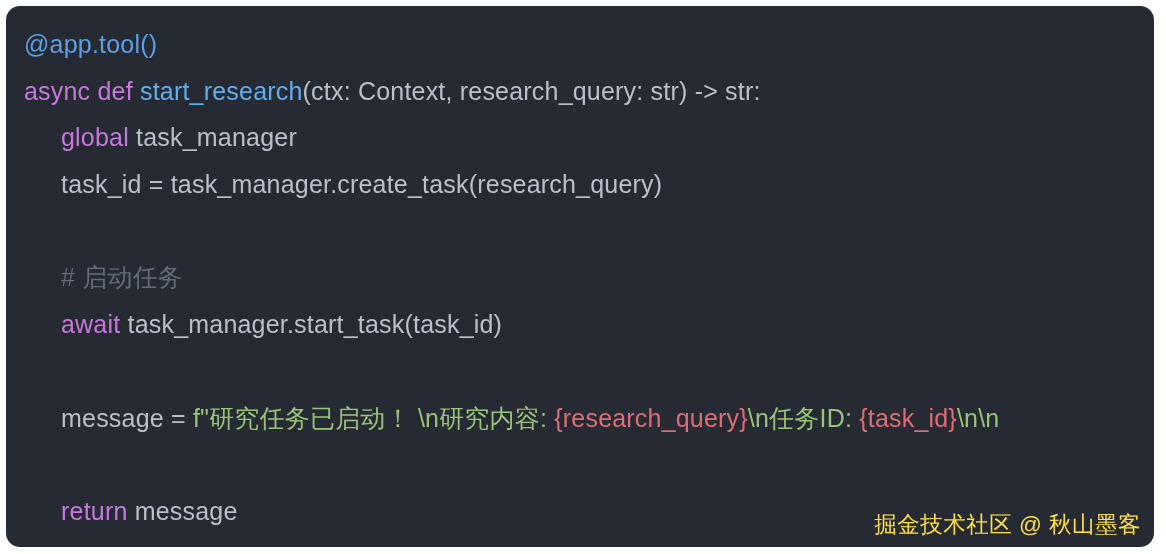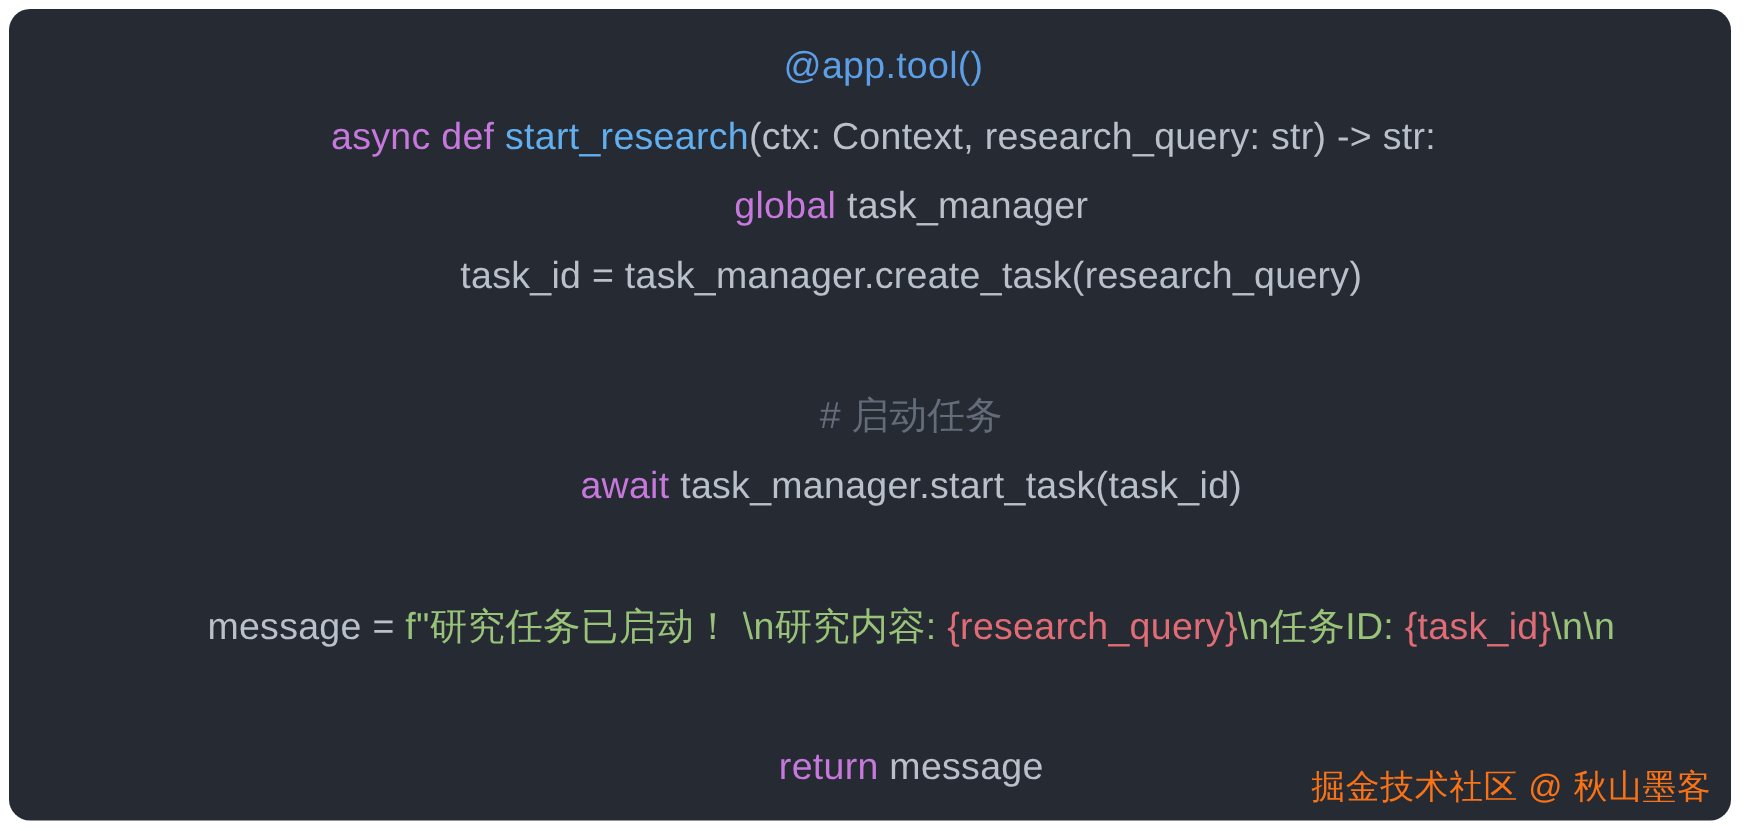--- a/index.html
+++ b/index.html
@@ -51,17 +51,17 @@
     bottom: 9px;
     font-size: 22.5px;
     line-height: 1.2;
     letter-spacing: 0.5px;
   }
 </style>
 </head>
 <body>
 
 <div class="canvas">
-  <div class="panel" style="background: rgb(38, 42, 51); text-align: center;">
+  <div class="panel" style="background: rgb(38, 42, 51);">
     <div class="code"><div class="code-line"><span class="tok-decorator" style="color: rgb(92, 159, 230);">@app.tool()</span></div><div class="code-line"><span class="tok-keyword" style="color: rgb(198, 120, 221);">async</span><span class="tok-plain" style="color: rgb(185, 192, 202);"> </span><span class="tok-keyword" style="color: rgb(198, 120, 221);">def</span><span class="tok-plain" style="color: rgb(185, 192, 202);"> </span><span class="tok-function" style="color: rgb(97, 175, 239);">start_research</span><span class="tok-plain" style="color: rgb(185, 192, 202);">(ctx: Context, research_query: str) -&gt; str:</span></div><div class="code-line indent"><span class="tok-keyword" style="color: rgb(198, 120, 221);">global</span><span class="tok-plain" style="color: rgb(185, 192, 202);"> task_manager</span></div><div class="code-line indent"><span class="tok-plain" style="color: rgb(185, 192, 202);">task_id = task_manager.create_task(research_query)</span></div><div class="code-line indent">&nbsp;</div><div class="code-line indent"><span class="tok-comment" style="color: rgb(100, 108, 121);"># 启动任务</span></div><div class="code-line indent"><span class="tok-keyword" style="color: rgb(198, 120, 221);">await</span><span class="tok-plain" style="color: rgb(185, 192, 202);"> task_manager.start_task(task_id)</span></div><div class="code-line indent">&nbsp;</div><div class="code-line indent"><span class="tok-plain" style="color: rgb(185, 192, 202);">message = </span><span class="tok-string" style="color: rgb(152, 195, 121);">f"研究任务已启动！ \n研究内容: </span><span class="tok-interp" style="color: rgb(224, 108, 117);">{research_query}</span><span class="tok-string" style="color: rgb(152, 195, 121);">\n任务ID: </span><span class="tok-interp" style="color: rgb(224, 108, 117);">{task_id}</span><span class="tok-string" style="color: rgb(152, 195, 121);">\n\n</span></div><div class="code-line indent">&nbsp;</div><div class="code-line indent"><span class="tok-keyword" style="color: rgb(198, 120, 221);">return</span><span class="tok-plain" style="color: rgb(185, 192, 202);"> message</span></div></div>
-    <div class="watermark" style="color: #f97316;">掘金技术社区 @ 秋山墨客</div>
+    <div class="watermark" style="color: #fde047;">掘金技术社区 @ 秋山墨客</div>
   </div>
 </div>
 
 </body></html>

